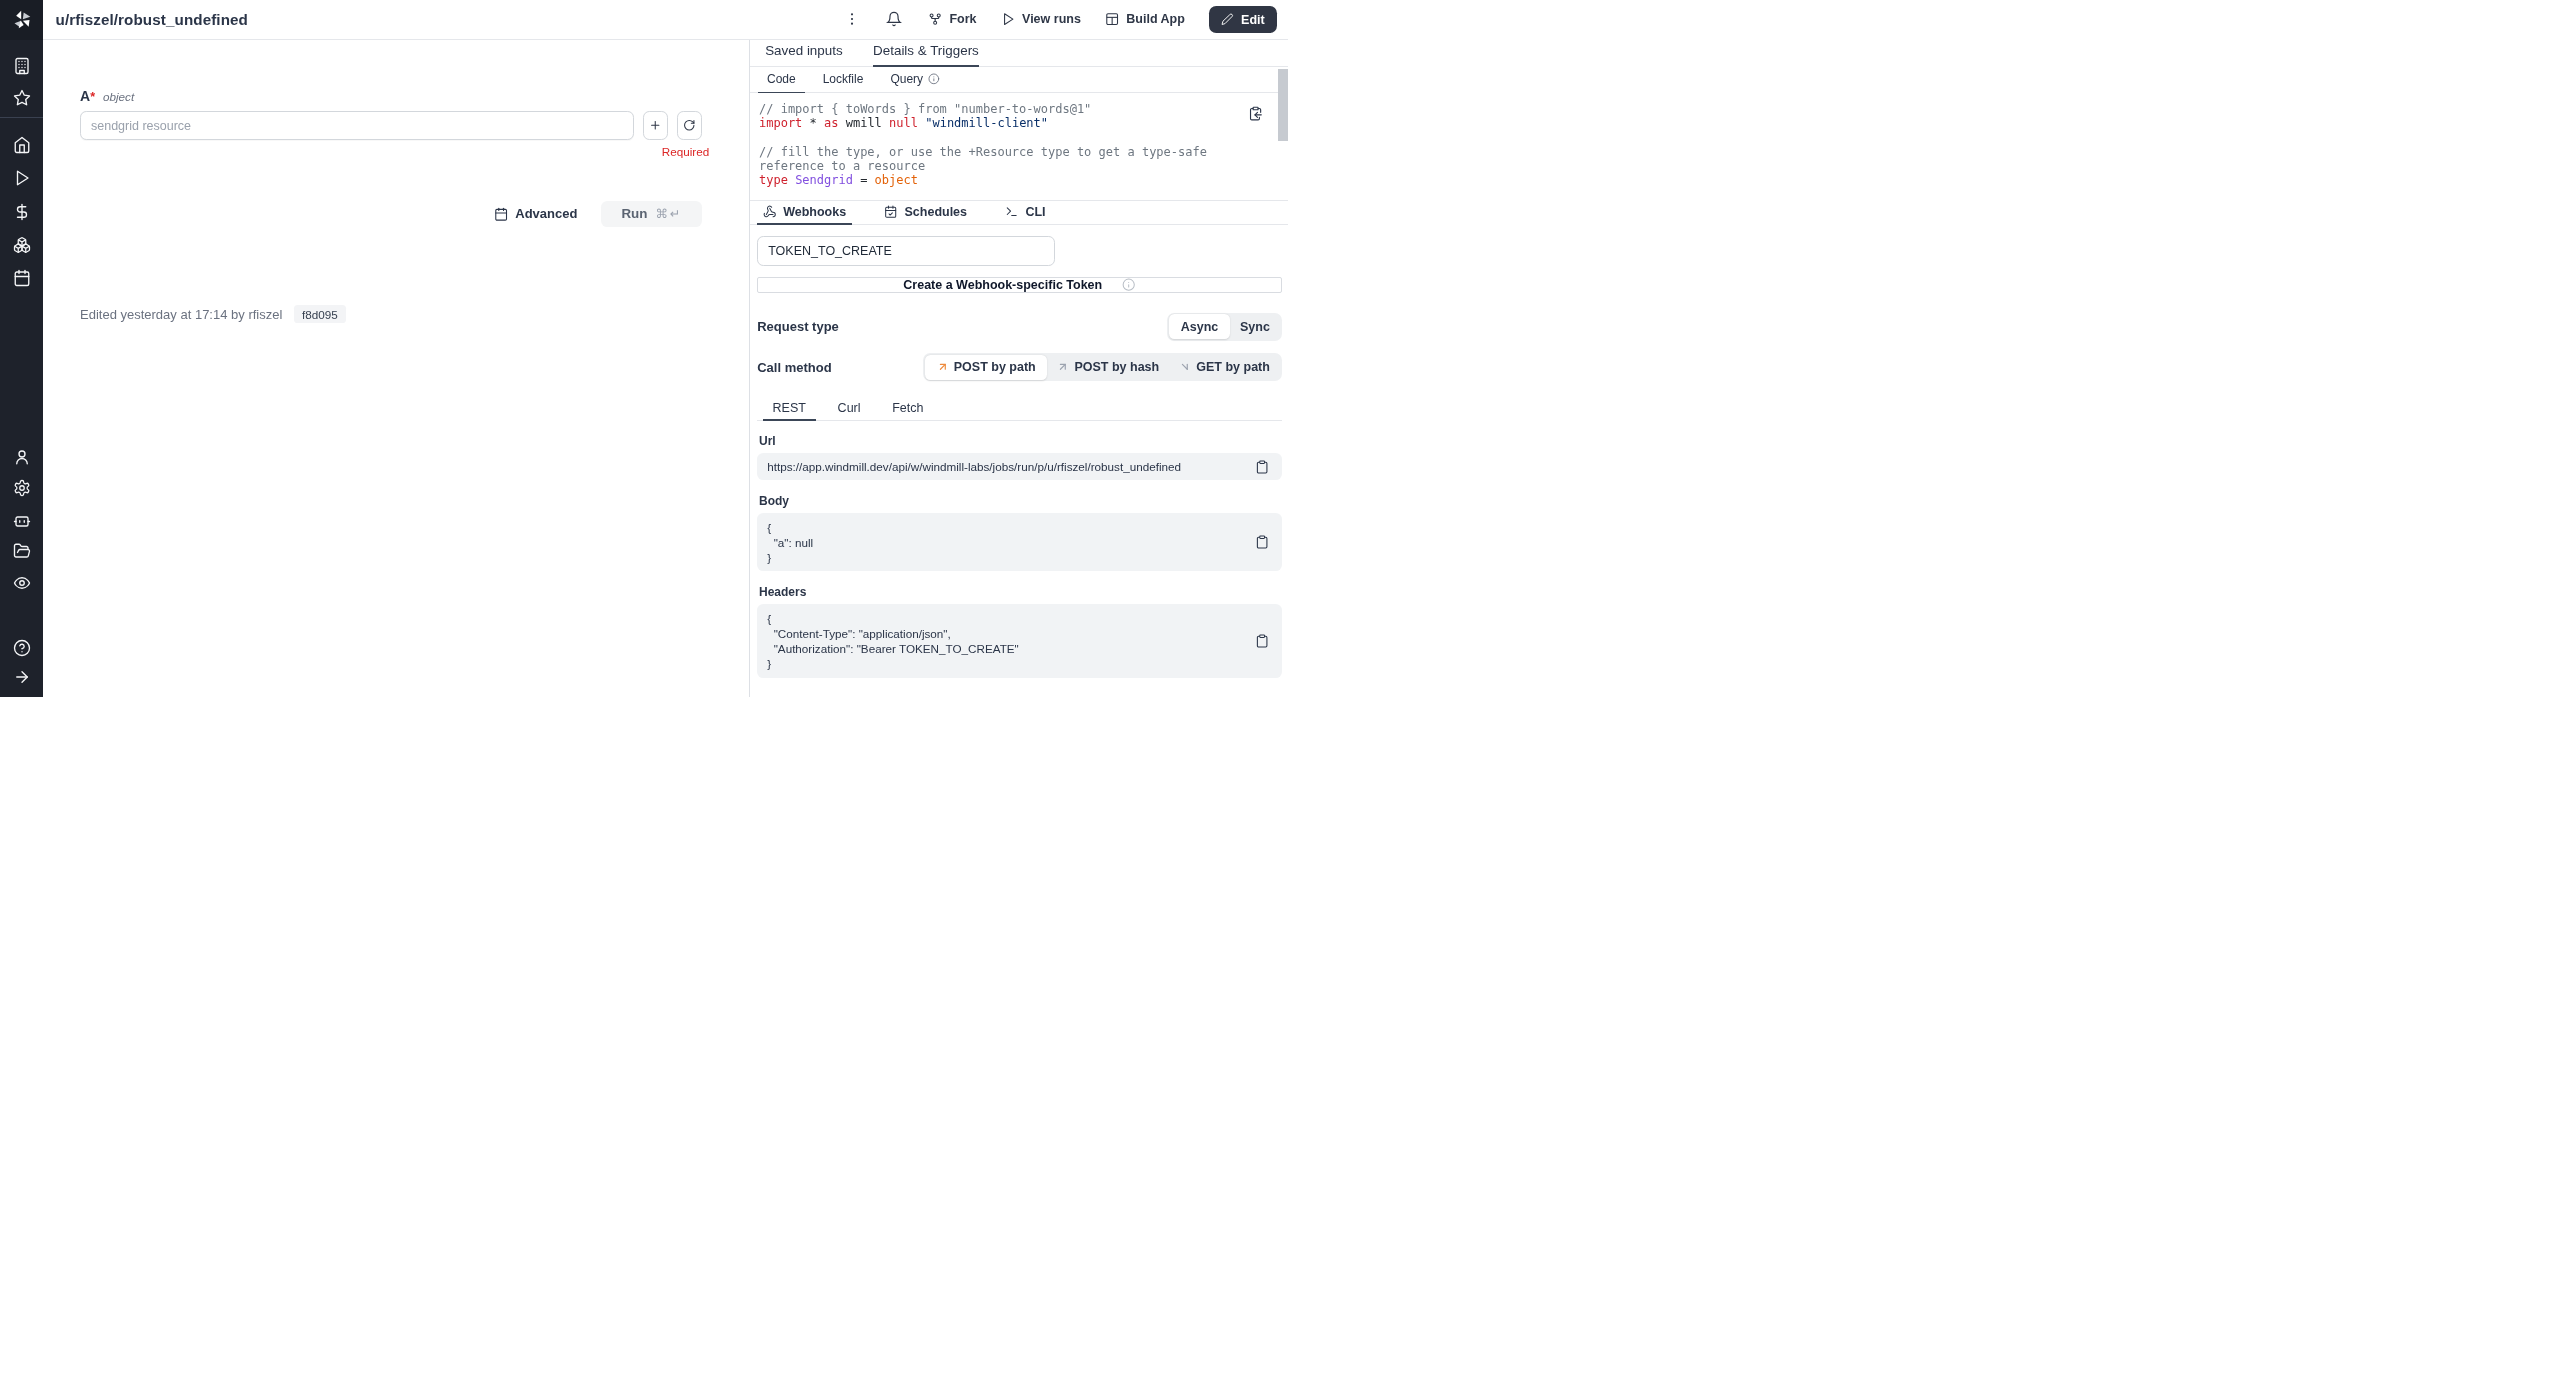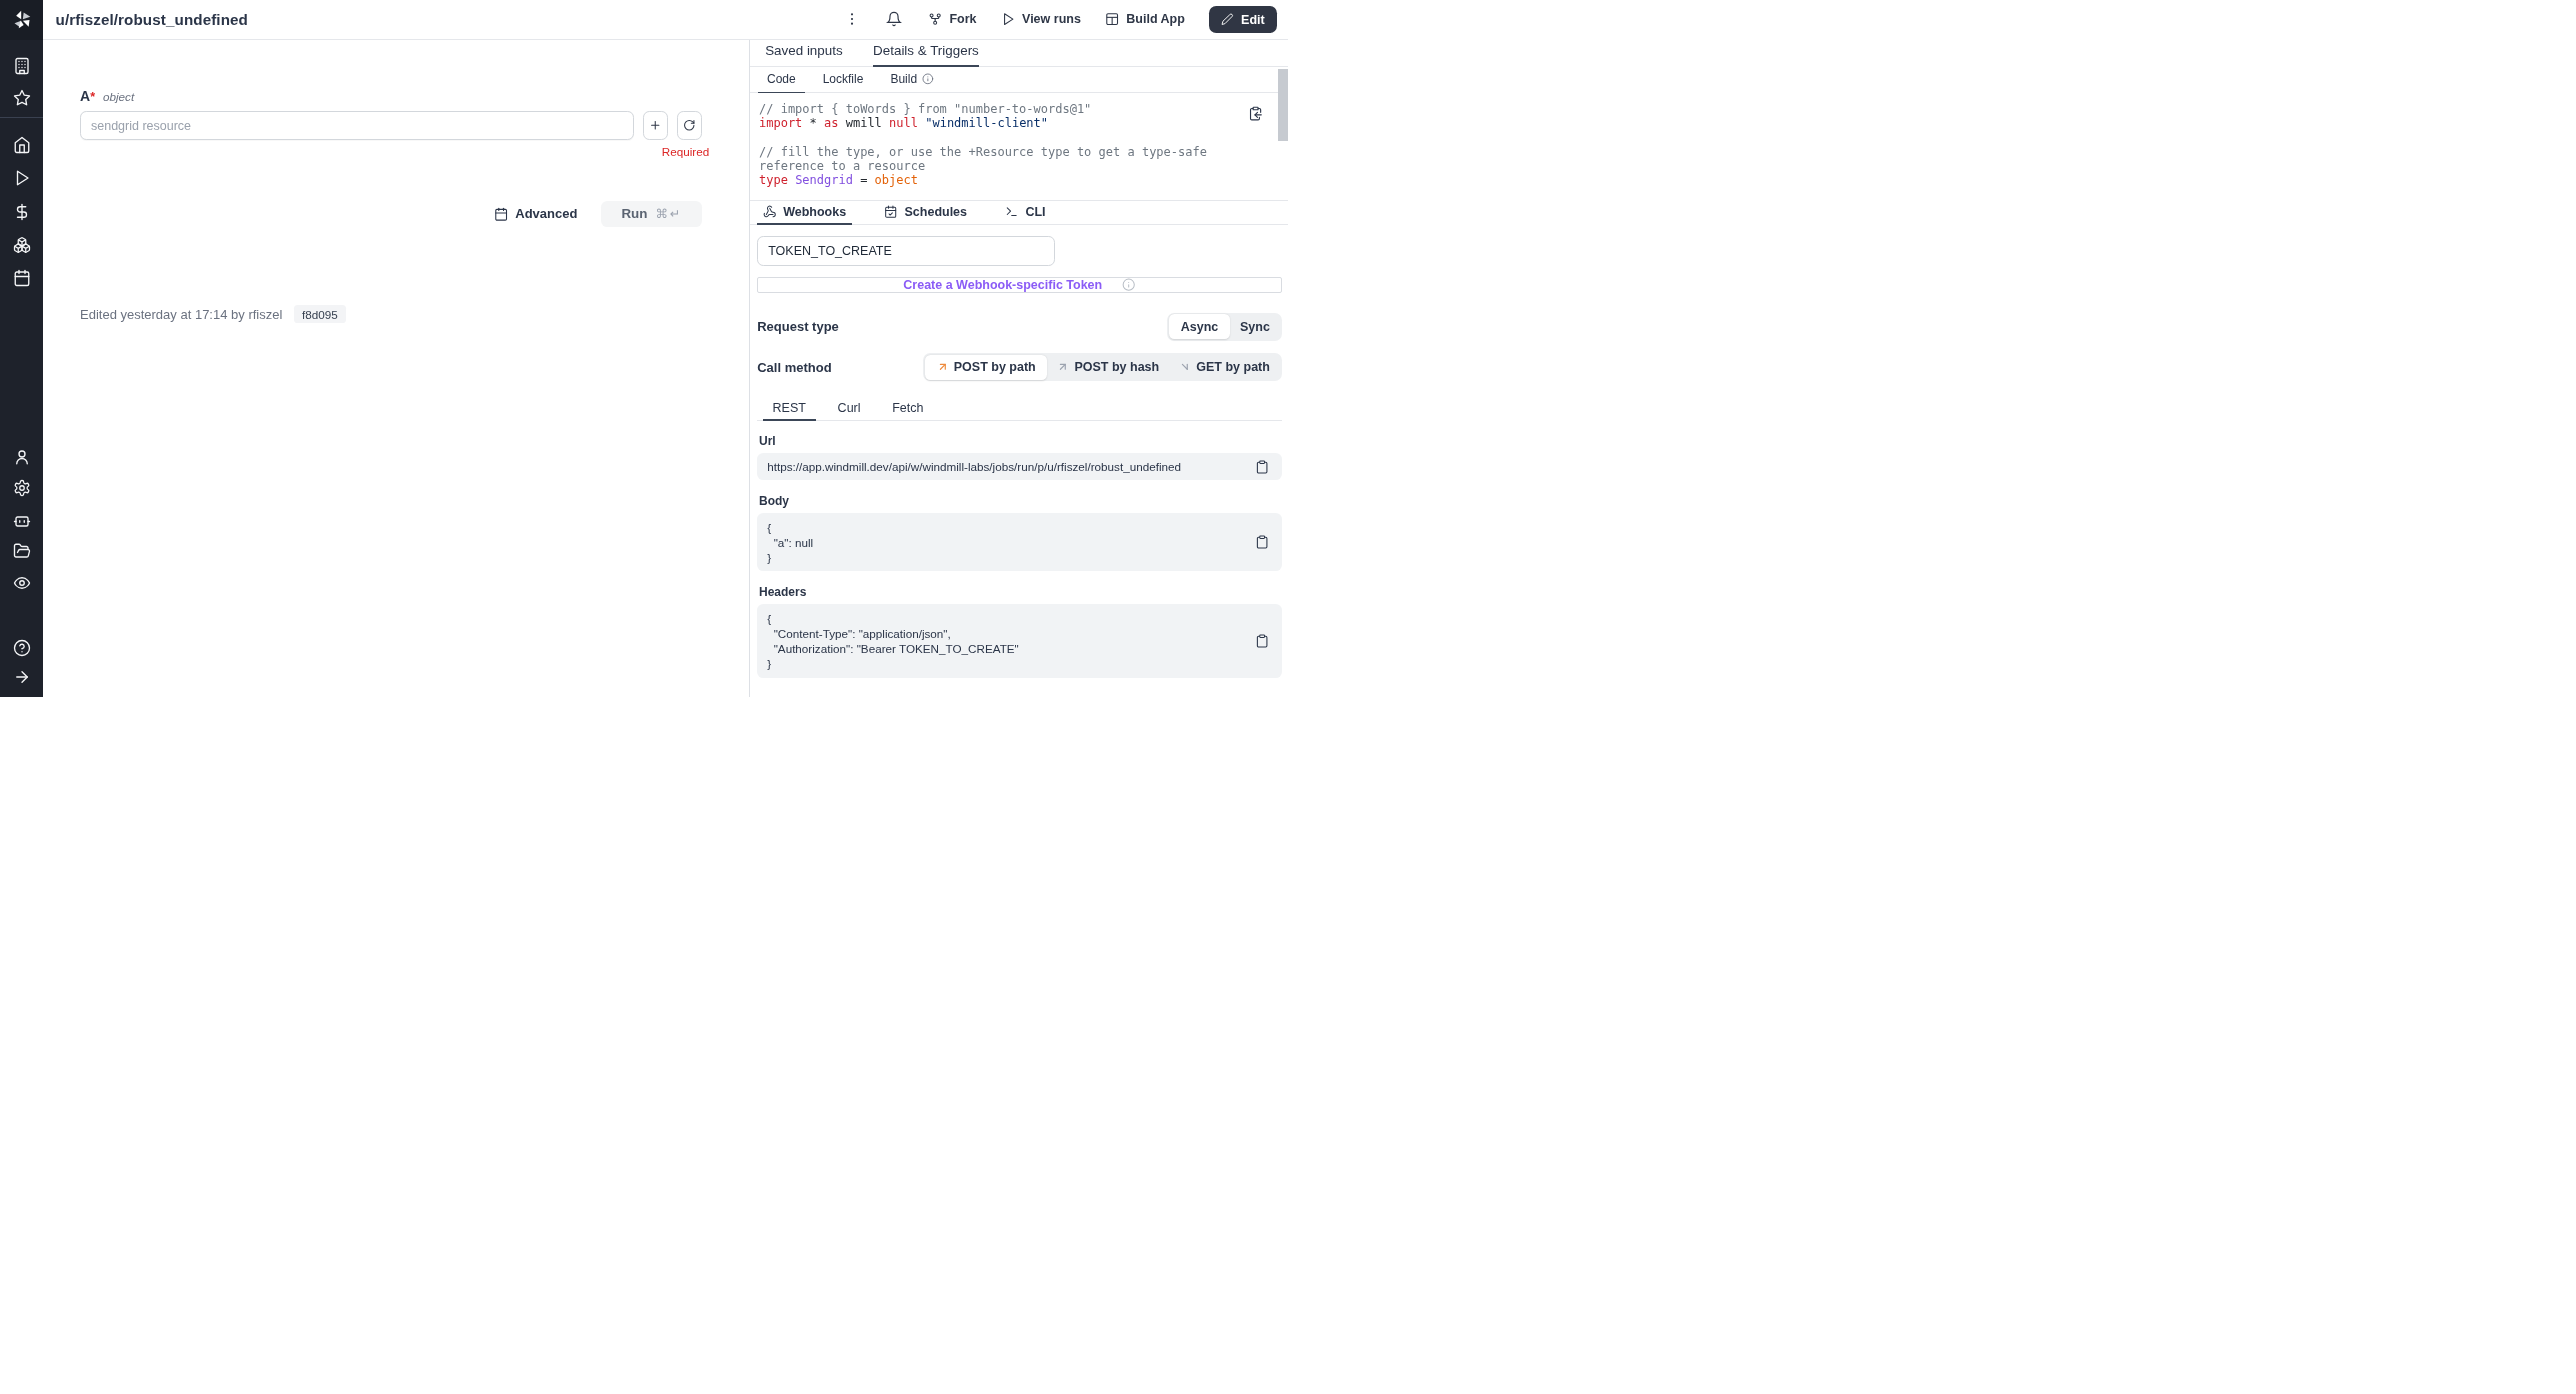--- a/index.html
+++ b/index.html
@@ -86,21 +86,21 @@
     padding:0 5.4px; border-bottom:2.2px solid transparent; cursor:pointer; height:24px; }
   .trig-tab.active { border-bottom-color:#3b4657; }
   .trig-tab svg { width:13.4px; height:13.4px; }
 
   .wh-body { padding:10.8px 6.3px 0 7.2px; }
   .token-row { display:flex; gap:10.8px;flex-direction:column; }
   .token-input { width:298px; height:30px; border:0.9px solid #d3d7dc; border-radius:6.3px; padding:0 10px;
     font-size:12.5px; color:#1f2937; font-family:inherit; outline:none; }
   .create-btn { flex:1; height:30px; background:#fff; border:0.9px solid #d9dce1; border-radius:2px;
     display:flex; align-items:center; justify-content:center; gap:20px; font-size:12.5px; font-weight:600;
-    color:#8b5cf6; cursor:pointer; font-family:inherit; }
+    color:#0f172a; cursor:pointer; font-family:inherit; }
   .create-btn svg { width:13.4px; height:13.4px; color:#b6bcc4; }
 
   .opt-row { display:flex; align-items:center; margin-top:20px; }
   .opt-row.tight { margin-top:11.7px; }
   .opt-label { font-size:13px; font-weight:600; color:#2b3548; }
   .seg { margin-left:auto; background:#eef0f2; border-radius:7.2px; padding:1.8px; display:flex; align-items:center; }
   .seg-opt { border:none; background:transparent; border-radius:5.4px; height:25px; padding:0 10px;
     font-size:12.5px; font-weight:600; color:#2b3548; display:flex; align-items:center; gap:5.4px;
     cursor:pointer; font-family:inherit; white-space:nowrap; }
   .seg-opt.sel { background:#fff; box-shadow:0 0.9px 1.8px rgba(0,0,0,.12); padding:0 11.7px; }
@@ -333,21 +333,21 @@
 
     <div class="ptabs">
       <span class="ptab">Saved inputs</span>
       <span class="ptab active">Details &amp; Triggers</span>
     </div>
 
     <div class="subtabs">
       <span class="subtab active">Code</span>
       <span class="subtab">Lockfile</span>
       <span class="subtab">
-        <span>Build</span>
+        <span>Query</span>
         <svg viewBox="0 0 24 24" fill="none" stroke="currentColor" stroke-width="1.8" stroke-linecap="round">
             <circle cx="12" cy="12" r="10"></circle>
             <path d="M12 16v-4"></path>
             <path d="M12 8h.01"></path>
           </svg>
       </span>
     </div>
 
     <div class="codeblock">
       <div class="cmt">// import { toWords } from "number-to-words@1"</div>

